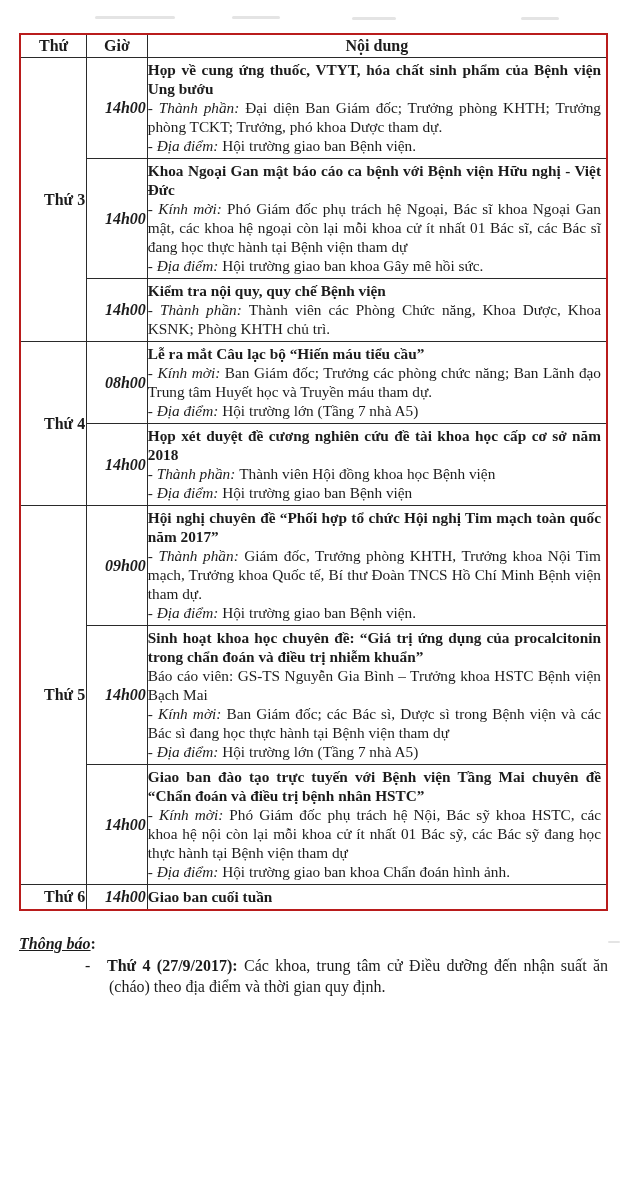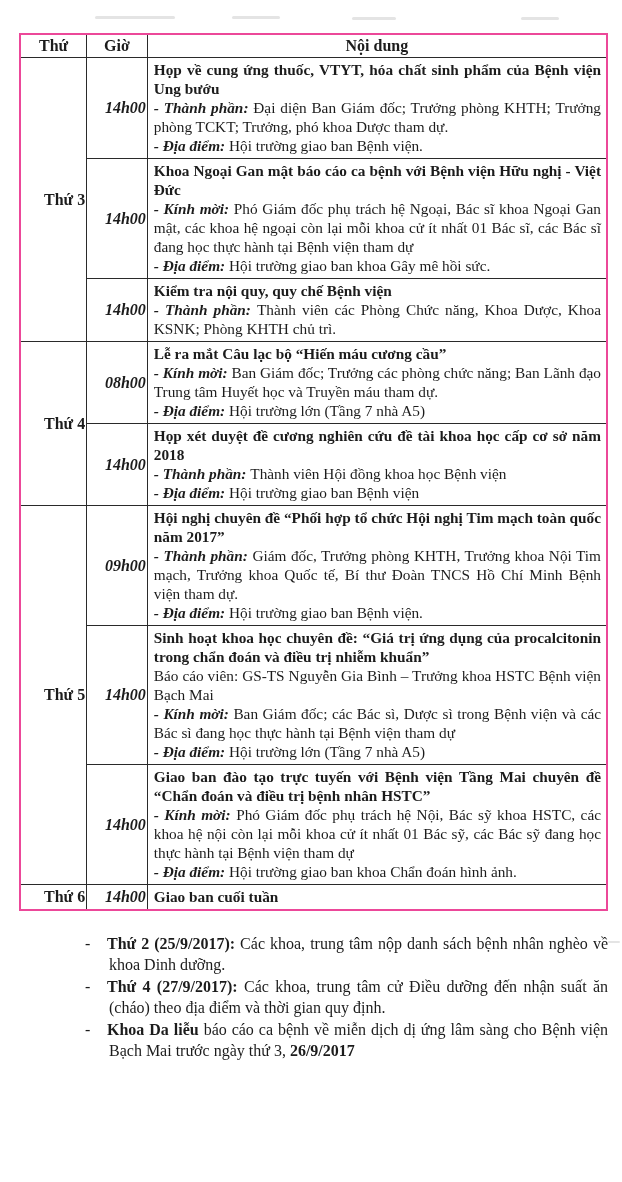--- a/index.html
+++ b/index.html
@@ -12,49 +12,49 @@
     overflow:hidden;
   }
   
   .artifact{position:absolute;height:3px;background:#c4c4c4;opacity:.45;border-radius:2px;}
   .page{position:absolute;left:19px;top:33px;width:589px;}
 
   table.schedule{
     border-collapse:collapse;
     width:589px;
     table-layout:fixed;
-    border:2px solid #ec4899;
+    border:2px solid #b91c1c;
   }
   table.schedule th, table.schedule td{
     border:1px solid #2a2a2a;
     vertical-align:middle;
   }
   col.c-day{width:66px;}
   col.c-time{width:60px;}
   col.c-content{width:455px;}
   th{
     font-size:16px;font-weight:bold;text-align:center;
     padding:1px 2px;height:20px;
   }
   td.day-cell{
     font-size:16px;font-weight:bold;text-align:right;
   }
   td.time-cell{
     font-size:16px;font-weight:bold;text-align:right;font-style:italic;
   }
   td.content-cell{
     vertical-align:top;
-    padding:2px 5px 3px 6px;
+    padding:2px 5px 3px 0;
     font-size:15.3px;
     line-height:19px;
     text-align:justify;
   }
   .line{min-height:19px;}
   .seg-title{font-weight:bold;}
-  .seg-label{font-weight:bold;font-style:italic;}
+  .seg-label{font-weight:normal;font-style:italic;}
   .seg-normal{font-weight:normal;}
   .seg-bold{font-weight:bold;}
 
   .notices{margin-top:22px;font-size:16px;line-height:21px;width:589px;}
   .notices-heading{font-weight:bold;}
   .notices-heading .hl{font-style:italic;text-decoration:underline;}
   .notice-item{
     padding-left:90px;
     text-indent:-24px;
     text-align:justify;
@@ -115,21 +115,21 @@
           <td class="time-cell">14h00</td>
           <td class="content-cell">
             <div class="line"><span class="seg-title">Kiểm tra nội quy, quy chế Bệnh viện</span></div>
             <div class="line"><span class="seg-label">- Thành phần: </span><span class="seg-normal">Thành viên các Phòng Chức năng, Khoa Dược, Khoa KSNK; Phòng KHTH chủ trì.</span></div>
           </td>
         </tr>
         <tr>
           <td class="day-cell" rowspan="2">Thứ 4</td>
           <td class="time-cell">08h00</td>
           <td class="content-cell">
-            <div class="line"><span class="seg-title">Lễ ra mắt Câu lạc bộ “Hiến máu cương cầu”</span></div>
+            <div class="line"><span class="seg-title">Lễ ra mắt Câu lạc bộ “Hiến máu tiểu cầu”</span></div>
             <div class="line"><span class="seg-label">- Kính mời: </span><span class="seg-normal">Ban Giám đốc; Trưởng các phòng chức năng; Ban Lãnh đạo Trung tâm Huyết học và Truyền máu tham dự.</span></div>
             <div class="line"><span class="seg-label">- Địa điểm: </span><span class="seg-normal">Hội trường lớn (Tầng 7 nhà A5)</span></div>
           </td>
         </tr>
         <tr>
           <td class="time-cell">14h00</td>
           <td class="content-cell">
             <div class="line"><span class="seg-title">Họp xét duyệt đề cương nghiên cứu đề tài khoa học cấp cơ sở năm 2018</span></div>
             <div class="line"><span class="seg-label">- Thành phần: </span><span class="seg-normal">Thành viên Hội đồng khoa học Bệnh viện</span></div>
             <div class="line"><span class="seg-label">- Địa điểm: </span><span class="seg-normal">Hội trường giao ban Bệnh viện</span></div>
@@ -165,21 +165,20 @@
           <td class="day-cell" rowspan="1">Thứ 6</td>
           <td class="time-cell">14h00</td>
           <td class="content-cell">
             <div class="line"><span class="seg-title">Giao ban cuối tuần</span></div>
           </td>
         </tr>
       </tbody>
   </table>
 
   <div class="notices">
+    <div class="notices-heading"><span class="hl">Thông báo</span><span>:</span></div>
     <div>
-        <div class="notice-item"><span class="dash">-</span><span class="seg-bold">Thứ 2 (25/9/2017): </span><span class="seg-normal">Các khoa, trung tâm nộp danh sách bệnh nhân nghèo về khoa Dinh dưỡng.</span></div>
         <div class="notice-item"><span class="dash">-</span><span class="seg-bold">Thứ 4 (27/9/2017): </span><span class="seg-normal">Các khoa, trung tâm cử Điều dưỡng đến nhận suất ăn (cháo) theo địa điểm và thời gian quy định.</span></div>
-        <div class="notice-item"><span class="dash">-</span><span class="seg-bold">Khoa Da liễu </span><span class="seg-normal">báo cáo ca bệnh về miễn dịch dị ứng lâm sàng cho Bệnh viện Bạch Mai trước ngày thứ 3, </span><span class="seg-bold">26/9/2017</span></div>
       </div>
   </div>
 
 
 </div>
 
 </body></html>

